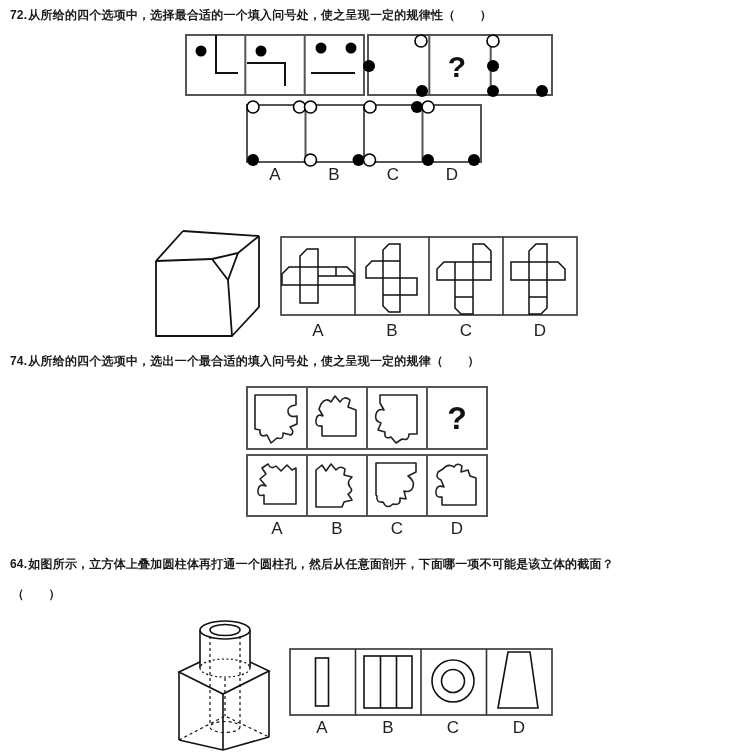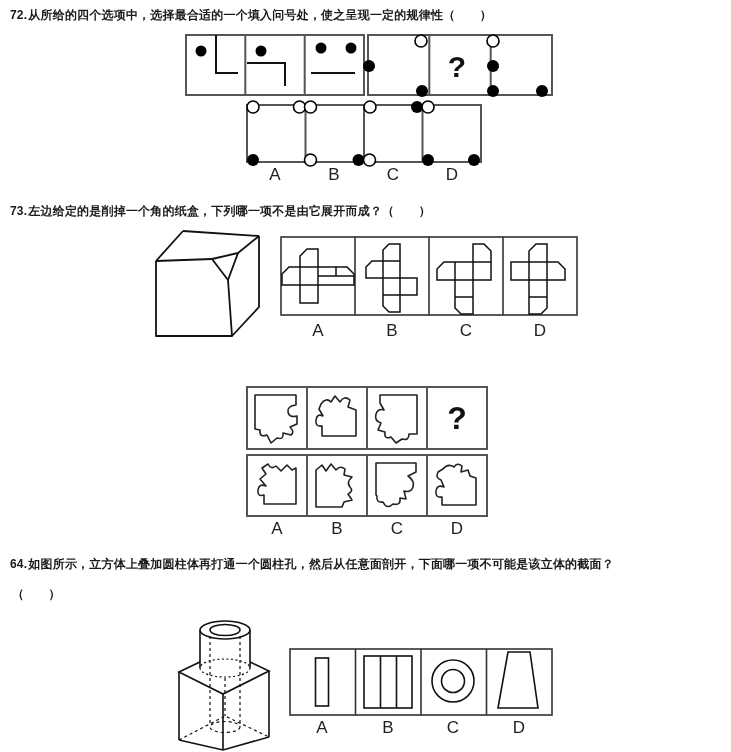--- a/index.html
+++ b/index.html
@@ -86,23 +86,20 @@
     <circle class="wdot" cx="369.5" cy="160" r="6"></circle>
     <circle class="bdot" cx="428" cy="160" r="6"></circle>
     <circle class="bdot" cx="474" cy="160" r="6"></circle>
   </svg>
 
   <div class="optlabel" style="left:275px;top:165px;">A</div>
   <div class="optlabel" style="left:334px;top:165px;">B</div>
   <div class="optlabel" style="left:393px;top:165px;">C</div>
   <div class="optlabel" style="left:452px;top:165px;">D</div>
 
-  <div class="qtext" style="top:203px;">
-    <span class="qnum">73.</span><span>左边给定的是削掉一个角的纸盒，下列哪一项不是由它展开而成？（　　）</span>
-  </div>
 
   <svg style="left:149px;top:225px;" width="120" height="118" viewBox="149 225 120 118">
     <g class="cube">
       <path d="M183,231 L259,236"></path>
       <path d="M183,231 L156,261"></path>
       <path d="M156,261 L212,259"></path>
       <path d="M212,259 L238,253 L259,236"></path>
       <path d="M212,259 L228,280 L238,253"></path>
       <path d="M156,261 L156,336 L232,336 L228,280"></path>
       <path d="M232,336 L259,307 L259,236"></path>
@@ -130,20 +127,23 @@
       <path class="net" d="M536,244 L547,244 L547,262 L558,262 L565,269 L565,280 L547,280 L547,308 L541,314 L529,314 L529,280 L511,280 L511,262 L529,262 L529,251 Z"></path>
       <path class="net" d="M529,262 L547,262 M529,280 L547,280 M529,262 L529,280 M547,262 L547,280 M529,297 L547,297"></path>
     </g>
   </svg>
 
   <div class="optlabel" style="left:318px;top:321px;">A</div>
   <div class="optlabel" style="left:392px;top:321px;">B</div>
   <div class="optlabel" style="left:466px;top:321px;">C</div>
   <div class="optlabel" style="left:540px;top:321px;">D</div>
 
+  <div class="qtext" style="top:353px;">
+    <span class="qnum">74.</span><span>从所给的四个选项中，选出一个最合适的填入问号处，使之呈现一定的规律（　　）</span>
+  </div>
 
   <svg style="left:245px;top:385px;" width="244" height="66" viewBox="245 385 244 66">
     <rect class="grp" x="247" y="387" width="240" height="62"></rect>
     <line class="grp" x1="307" y1="387" x2="307" y2="449"></line>
     <line class="grp" x1="367" y1="387" x2="367" y2="449"></line>
     <line class="grp" x1="427" y1="387" x2="427" y2="449"></line>
     <path class="piece" transform="translate(255,395)" d="M0,0 L41,0 L41,10 Q32,11 33,17 Q34,23 42,21 L42,29 L35,32 Q40,37 36,40 L28,38 Q29,45 22,43 L16,48 L12,40 Q4,43 5,35 L0,34 Z"></path>
     <path class="piece" transform="translate(315,395)" d="M6,9 Q11,2 16,7 L20,1 L25,7 Q29,0 35,5 L33,12 L41,15 L41,41 L7,41 L7,31 Q0,32 1,25 Q2,18 8,21 L4,14 Z"></path>
     <path class="piece" transform="translate(375,395)" d="M5,0 L42,0 L42,39 L34,39 Q34,46 27,44 L21,48 L16,42 Q9,45 10,37 L3,35 L6,28 Q-1,26 1,19 Q3,13 9,15 L5,8 Z"></path>
     <text class="qmark" x="457" y="429" text-anchor="middle" style="font-size:32px;">?</text>

